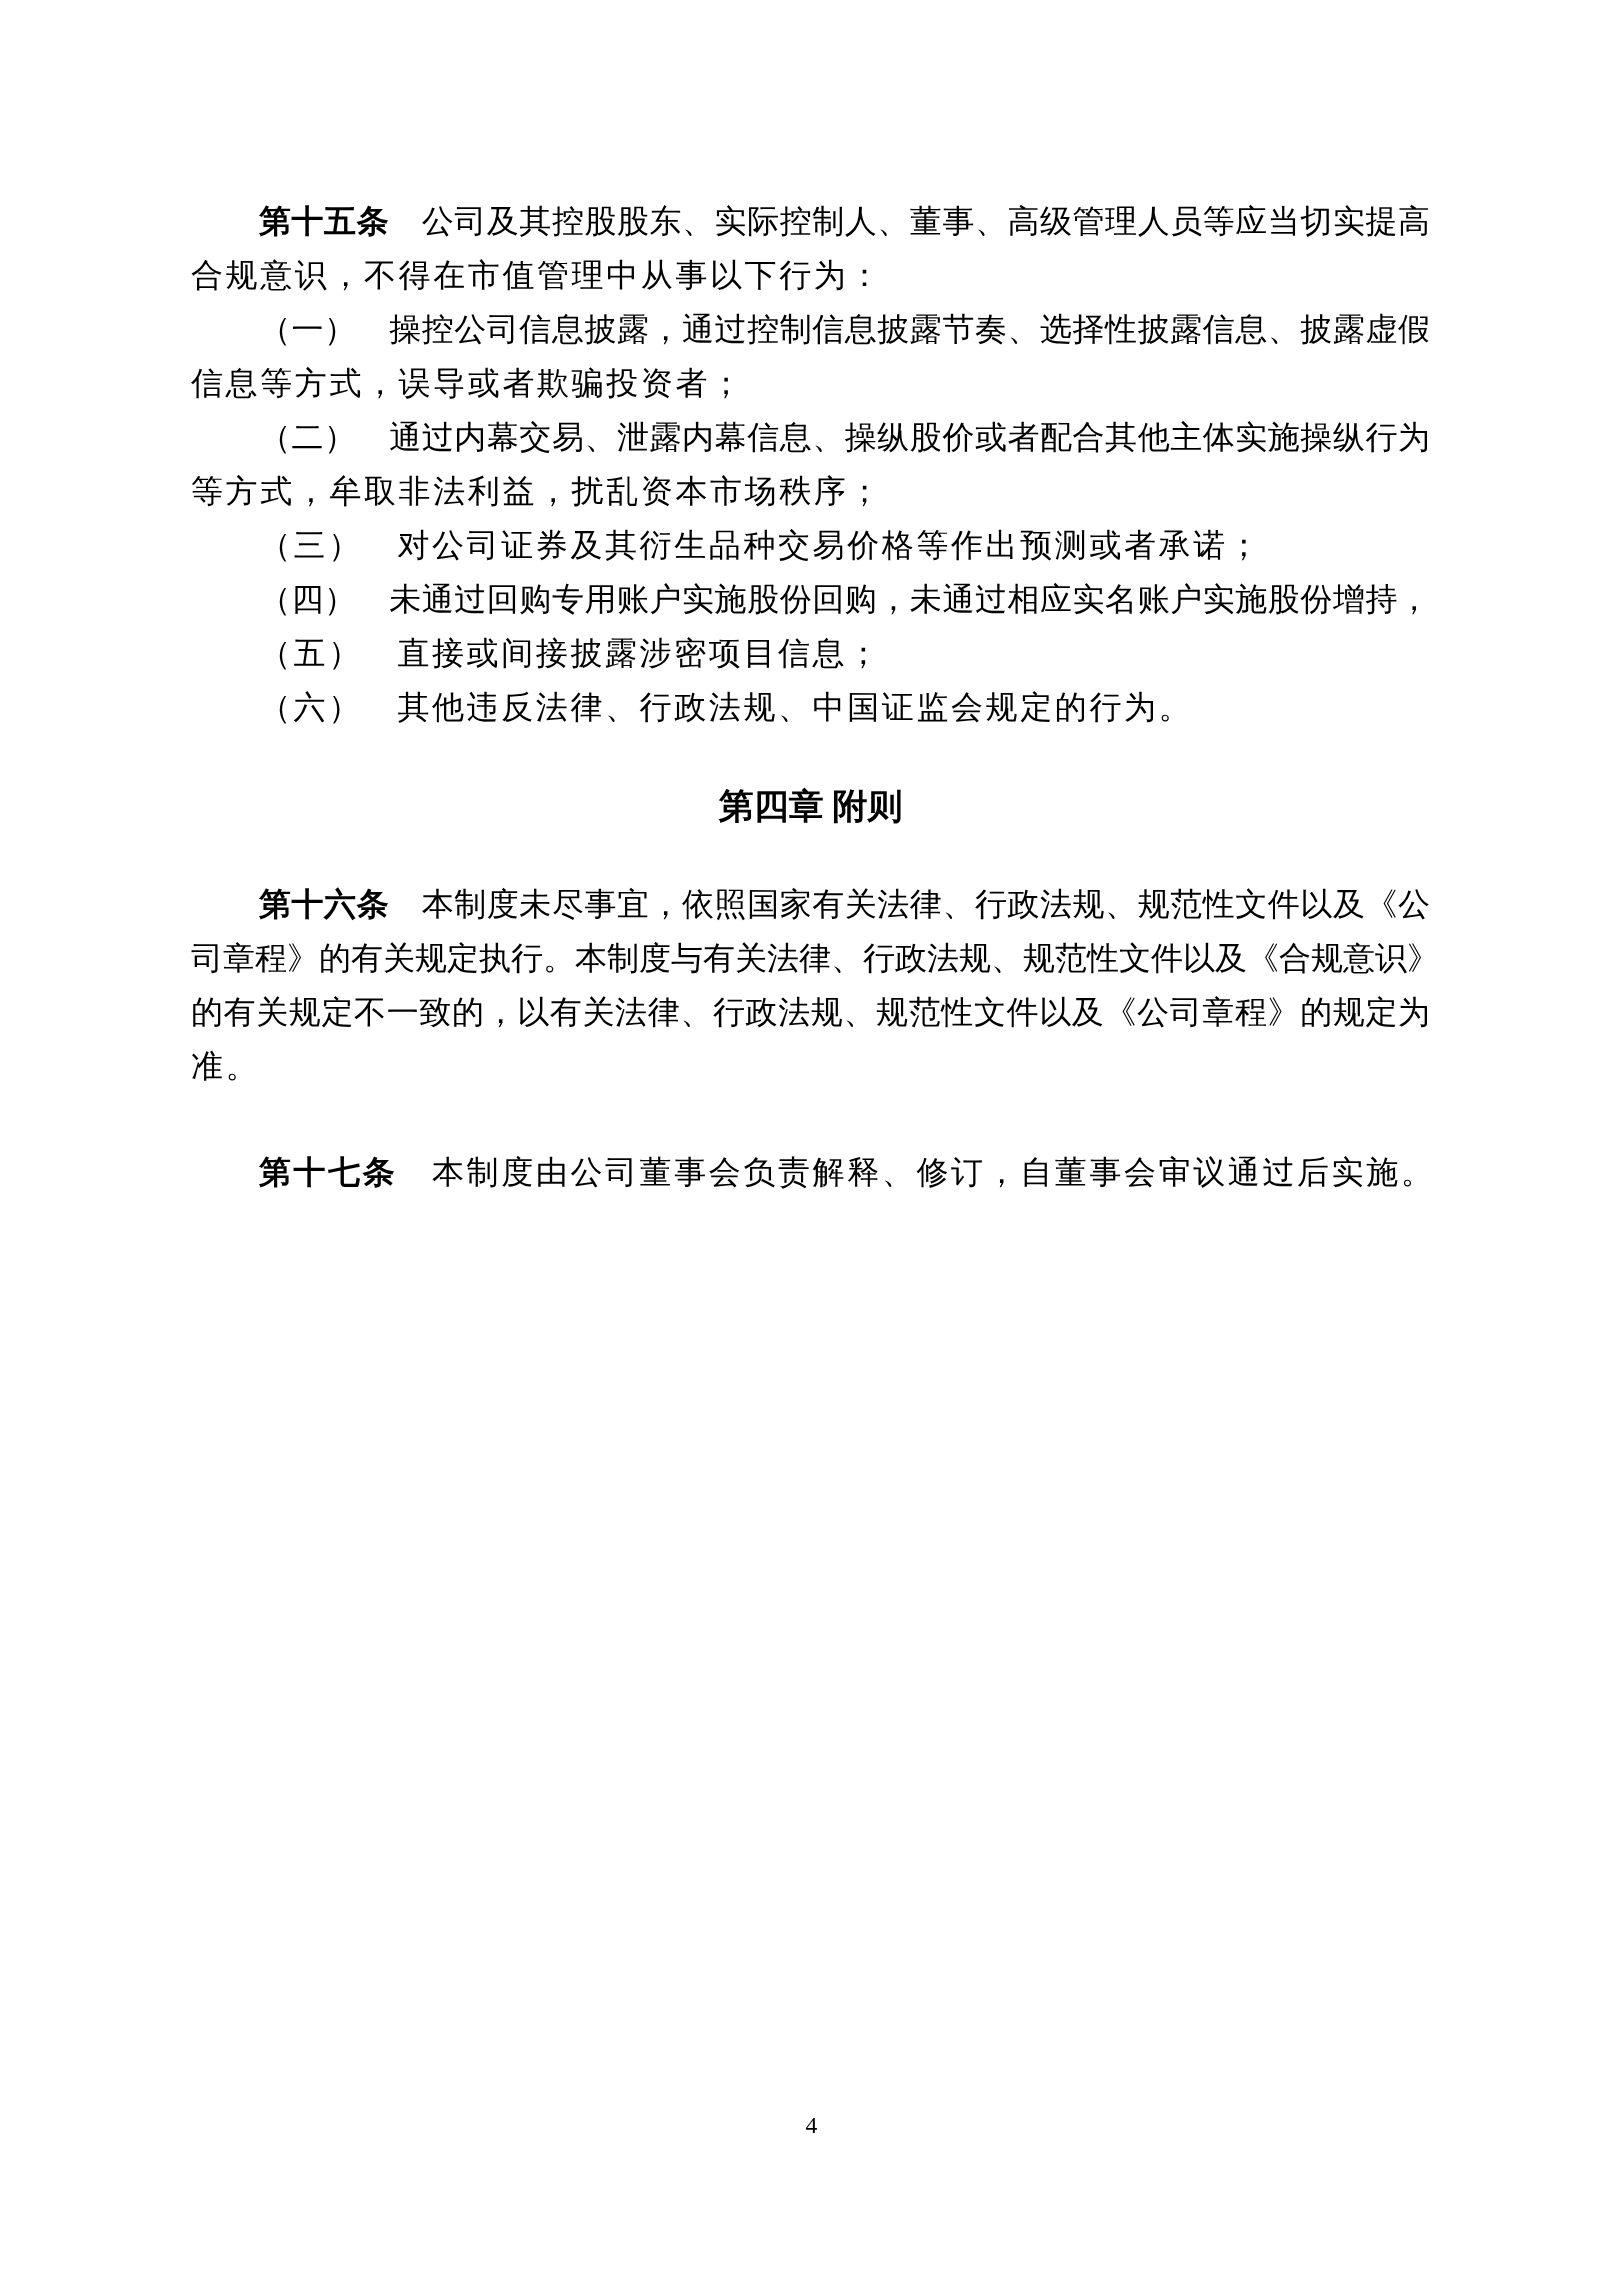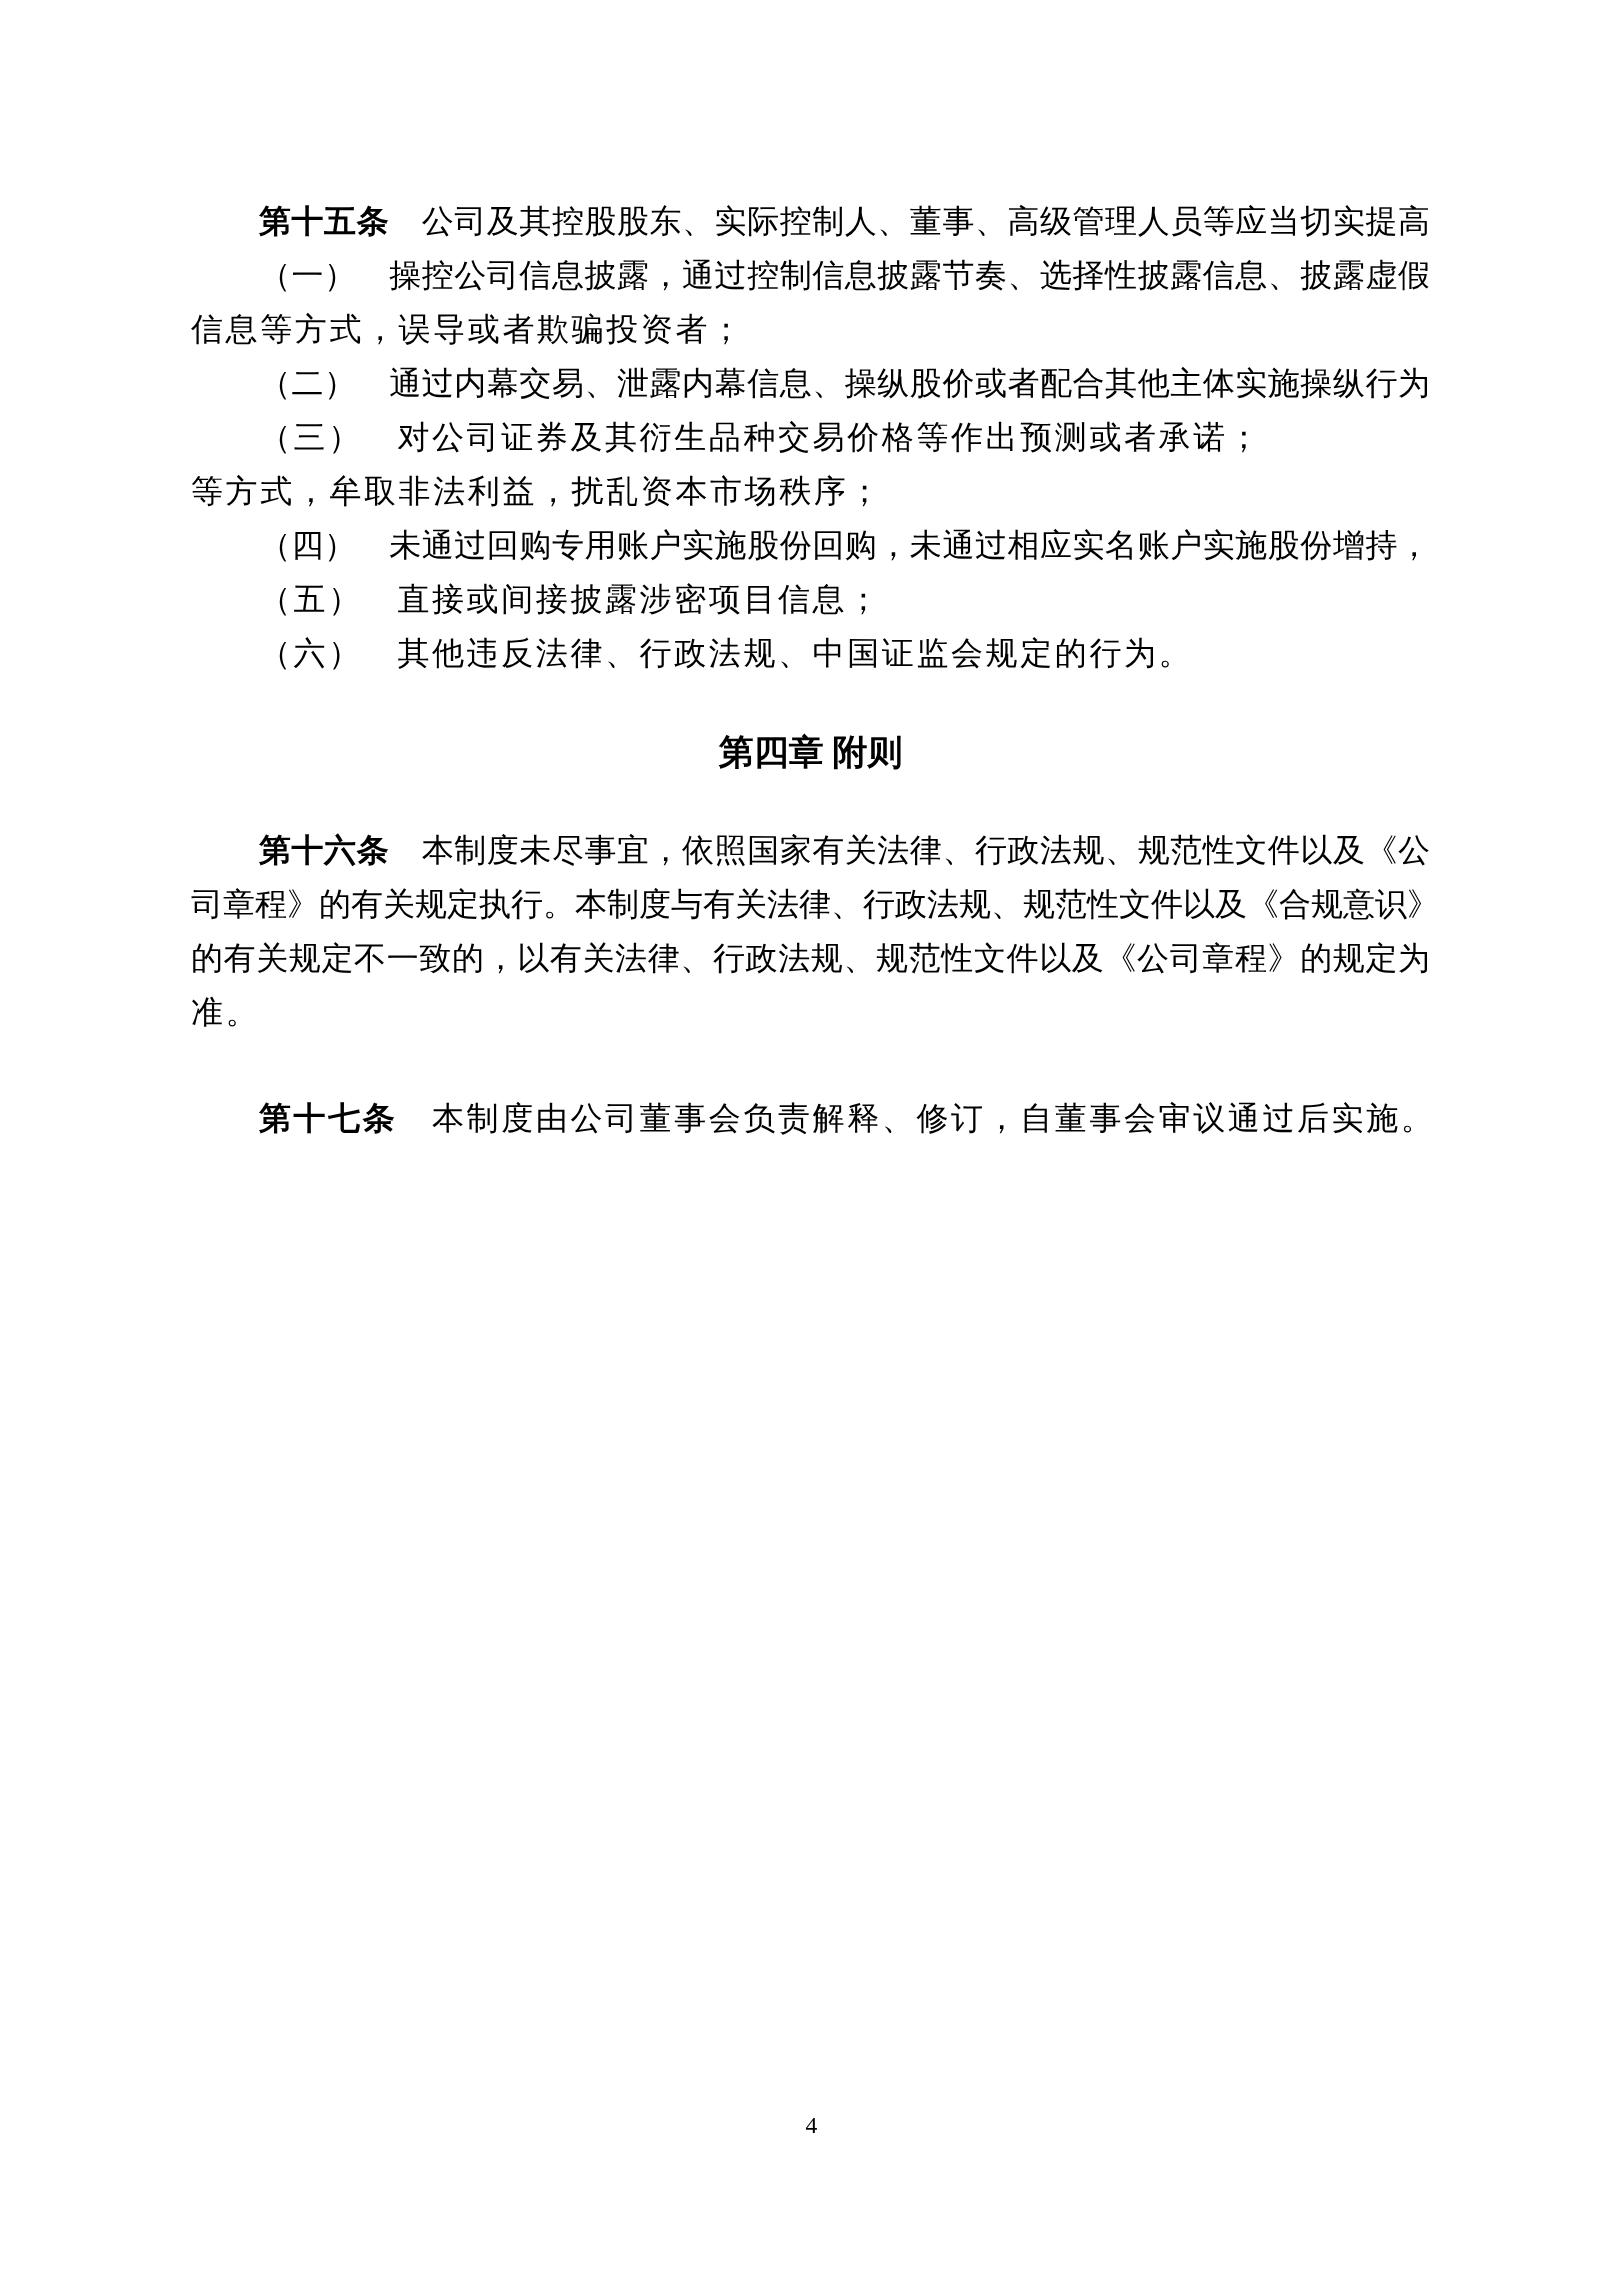--- a/index.html
+++ b/index.html
@@ -51,25 +51,26 @@
   }
 </style>
 </head>
 <body>
 
 <div class="page">
 
   <main class="body-block">
     <section id="art15">
         <div class="ln fill indent"><span class="art-num">第十五条</span><span>　公司及其控股股东、实际控制人、董事、高级管理人员等应当切实提高</span></div>
+        <div class="ln last"><span>合规意识，不得在市值管理中从事以下行为：</span></div>
         <div class="ln fill indent"><span>（一）　操控公司信息披露，通过控制信息披露节奏、选择性披露信息、披露虚假</span></div>
         <div class="ln last"><span>信息等方式，误导或者欺骗投资者；</span></div>
         <div class="ln fill indent"><span>（二）　通过内幕交易、泄露内幕信息、操纵股价或者配合其他主体实施操纵行为</span></div>
+        <div class="ln last"><span>等方式，牟取非法利益，扰乱资本市场秩序；</span></div>
         <div class="ln last indent"><span>（三）　对公司证券及其衍生品种交易价格等作出预测或者承诺；</span></div>
-        <div class="ln last"><span>等方式，牟取非法利益，扰乱资本市场秩序；</span></div>
         <div class="ln fill indent"><span>（四）　未通过回购专用账户实施股份回购，未通过相应实名账户实施股份增持，</span></div>
         <div class="ln last indent"><span>（五）　直接或间接披露涉密项目信息；</span></div>
         <div class="ln last indent"><span>（六）　其他违反法律、行政法规、中国证监会规定的行为。</span></div>
       </section>
 
     <h2 class="chapter">第四章 附则</h2>
 
     <section id="art16">
         <div class="ln fill indent"><span class="art-num">第十六条</span><span>　本制度未尽事宜，依照国家有关法律、行政法规、规范性文件以及《公</span></div>
         <div class="ln fill"><span>司章程》的有关规定执行。本制度与有关法律、行政法规、规范性文件以及《合规意识》</span></div>

